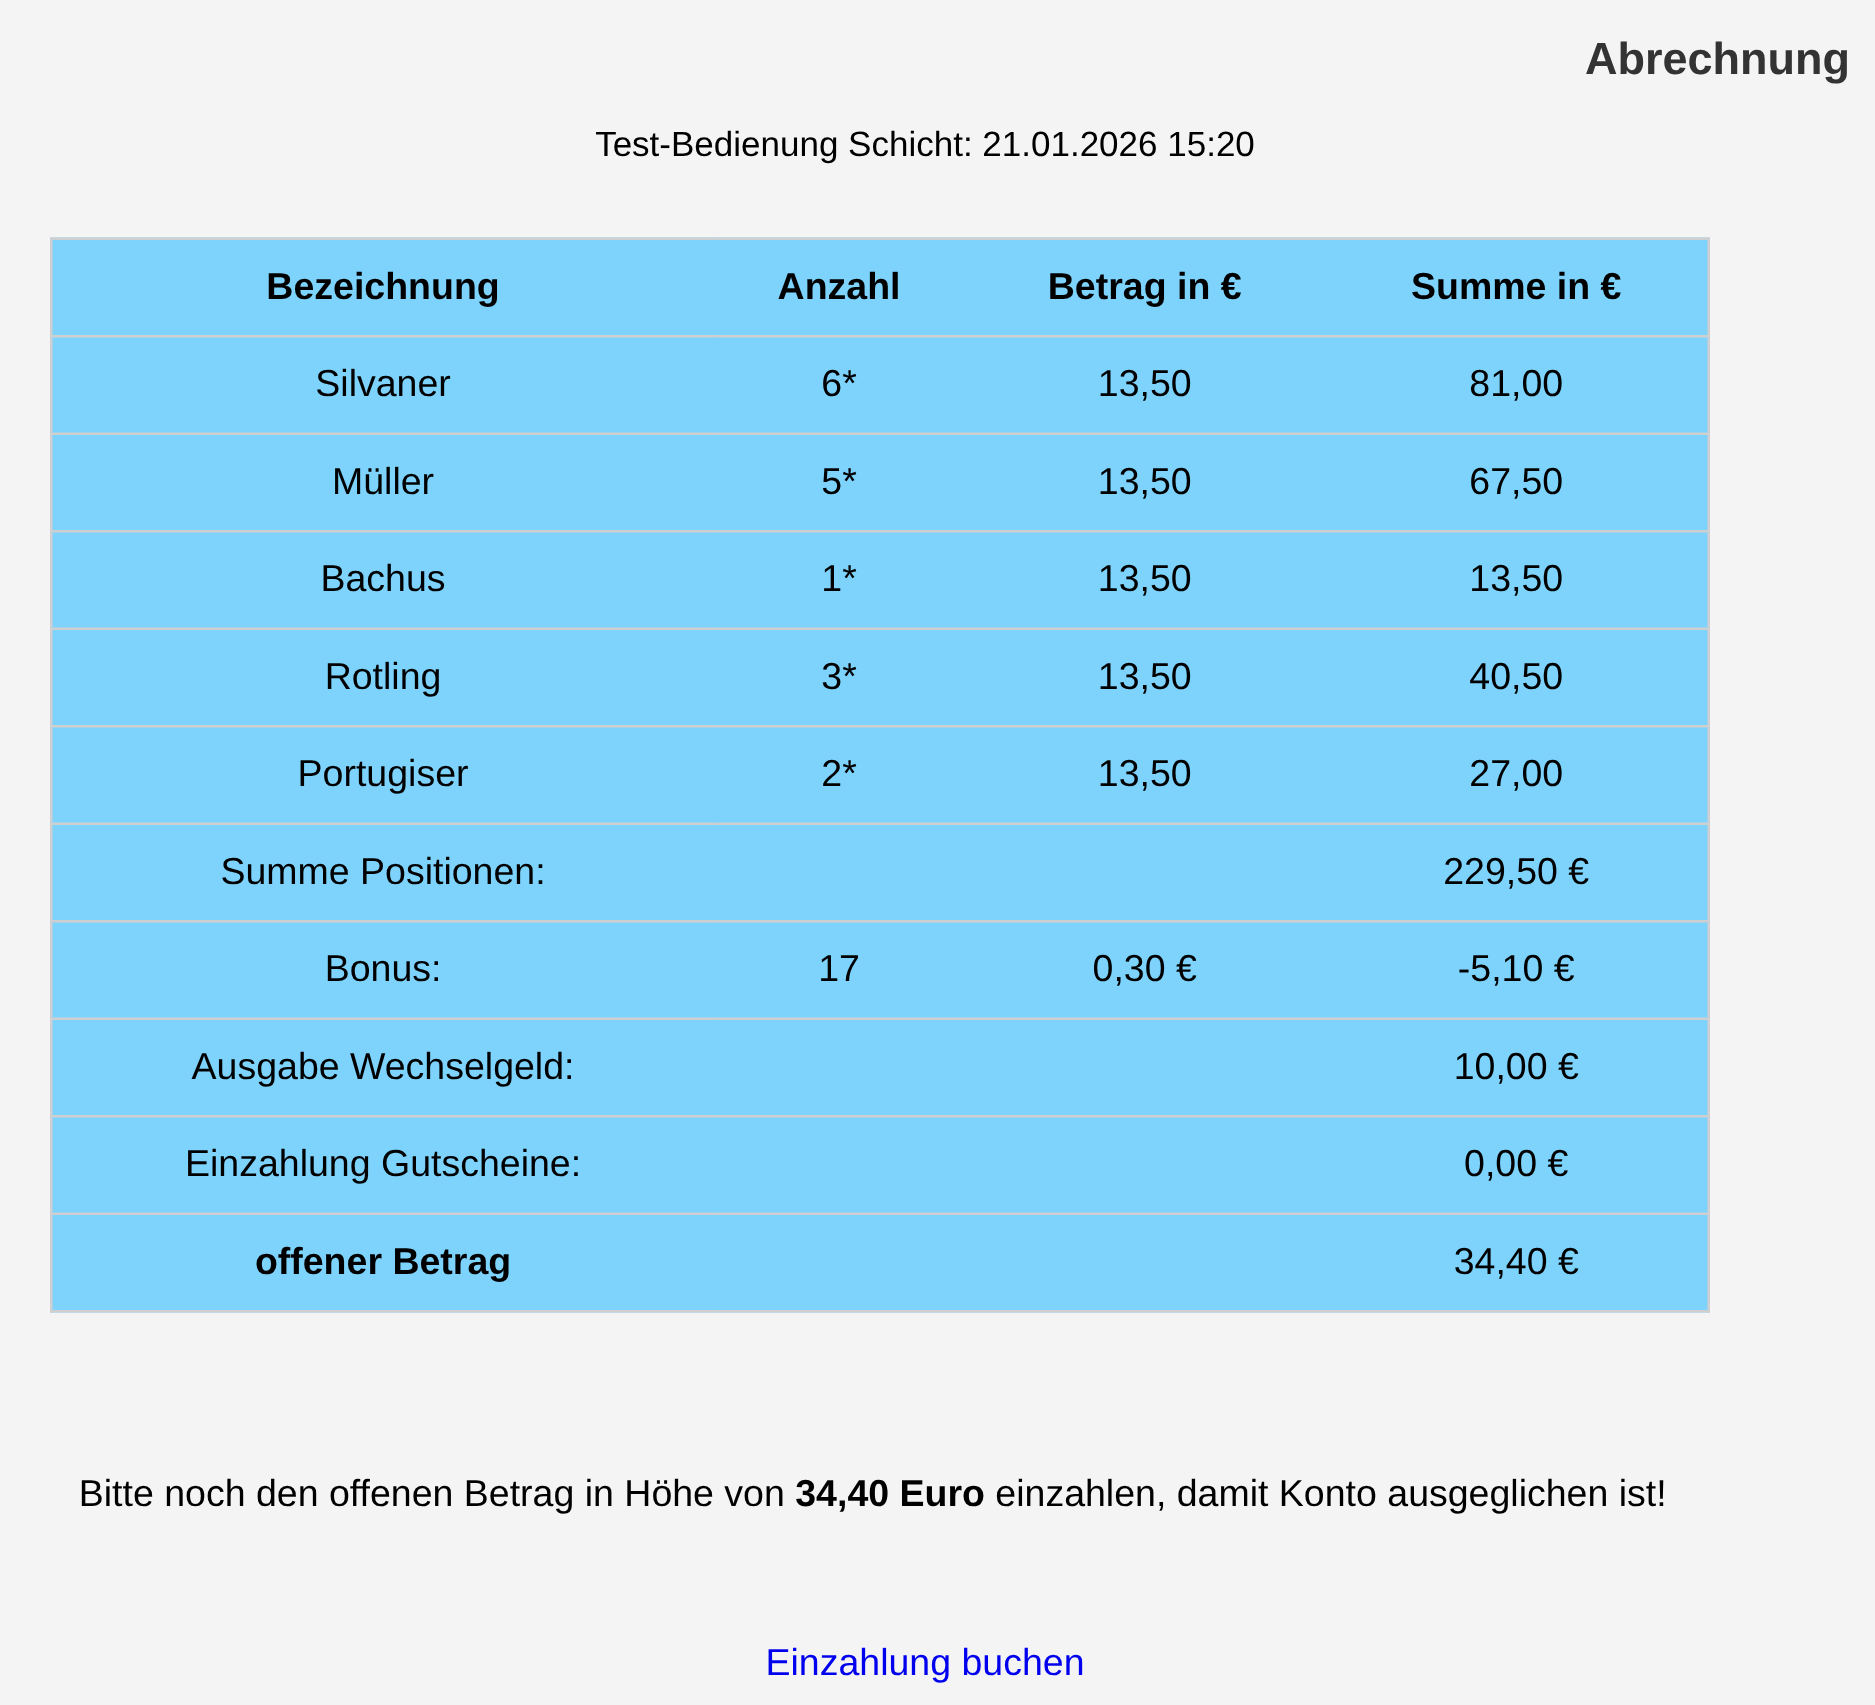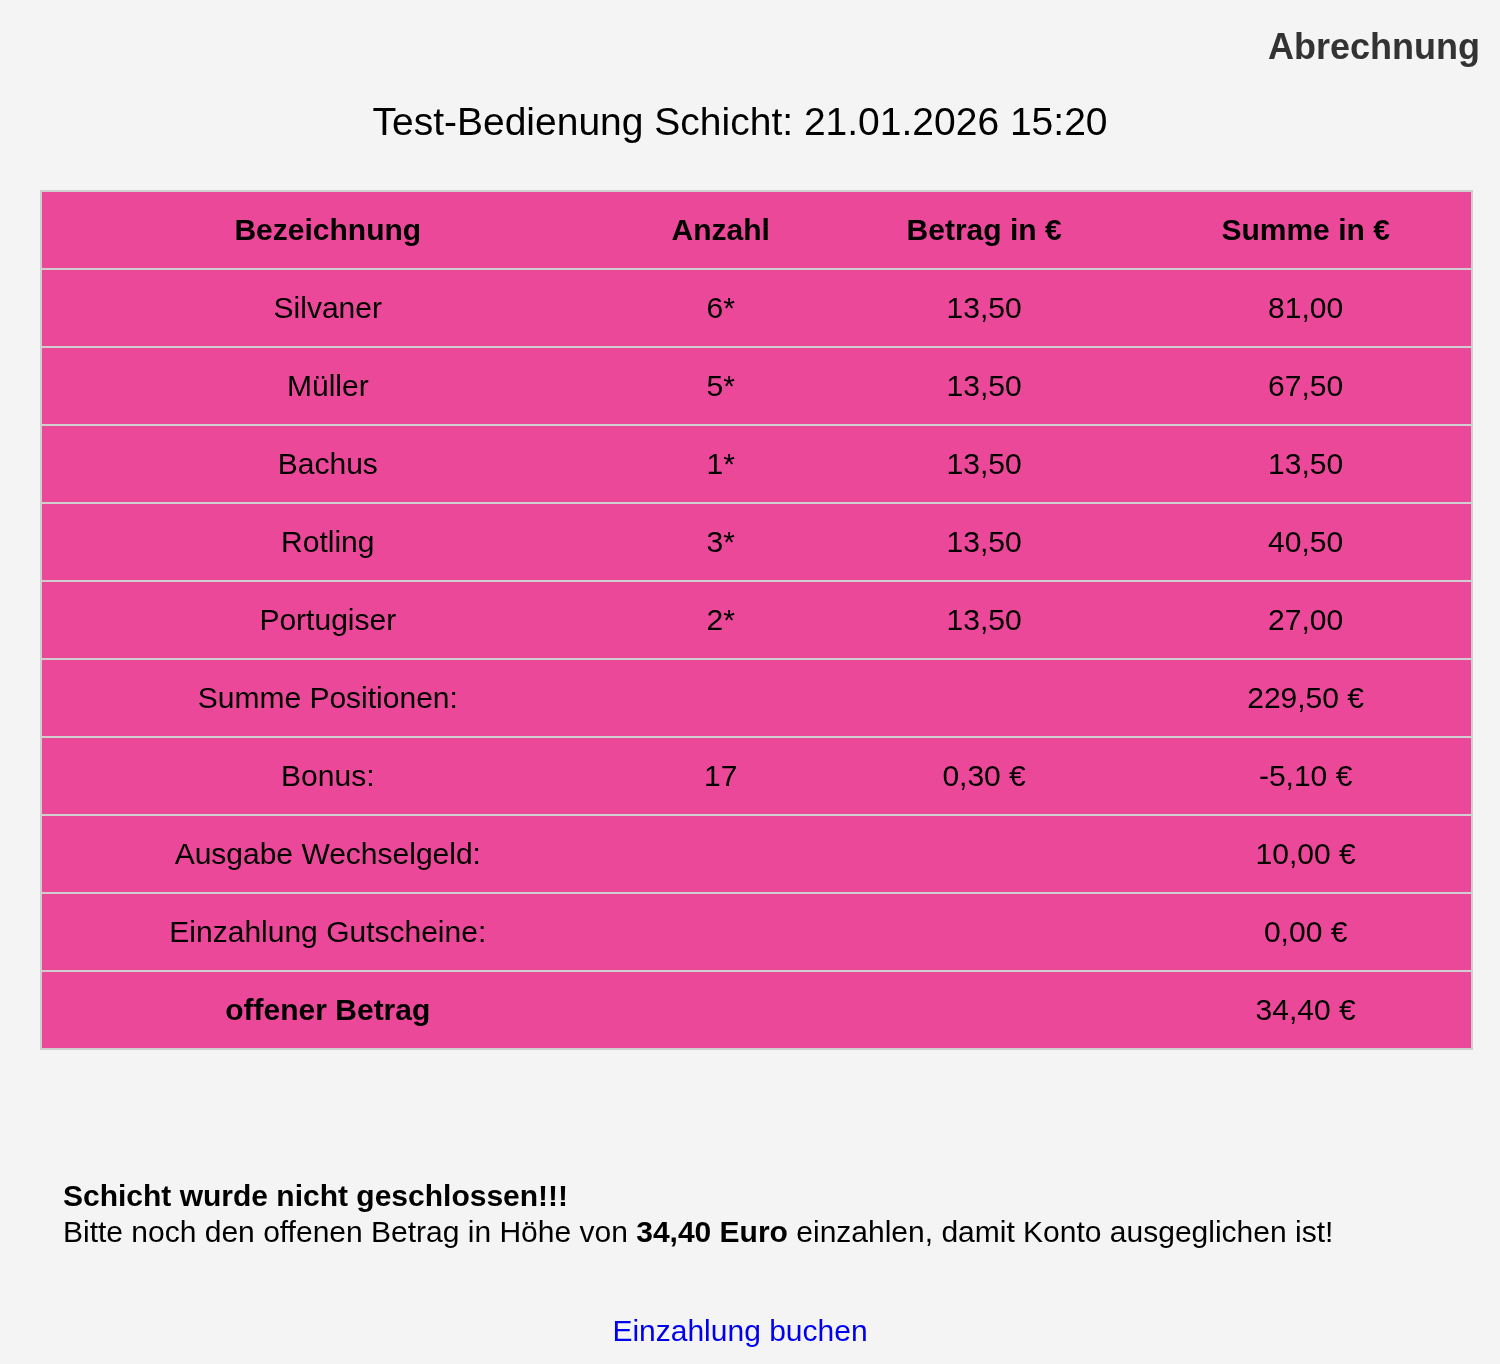--- a/index.html
+++ b/index.html
@@ -6,25 +6,25 @@
   body {
     width: 1500px; height: 1364px; background: #f4f4f4;
     font-family: "Liberation Sans", sans-serif; color: #000; position: relative; overflow: hidden;
   }
   .title {
     position: absolute; left: 0; width: 1480px; top: 26px; text-align: right;
     font-size: 36px; font-weight: bold; color: #333; margin: 0;
   }
   .subtitle {
     position: absolute; left: 0; width: 1480px; top: 100px; text-align: center;
-    font-size: 39px; color: #000;
+    font-size: 28px; color: #000;
   }
   table.bill {
-    position: absolute; left: 40px; top: 190px; width: 1433px;
-    border-collapse: collapse; background: #ec4899; border: 2px solid #cfcfcf;
+    position: absolute; left: 40px; top: 190px; width: 1328px;
+    border-collapse: collapse; background: #7dd3fc; border: 2px solid #cfcfcf;
     font-size: 30px;
   }
   table.bill th, table.bill td {
     height: 76px; text-align: center; border-bottom: 2px solid #cfcfcf; padding: 0;
   }
   table.bill th { font-weight: bold; }
   table.bill tr:last-child td { border-bottom: none; }
   .c1 { width: 560px; } .c2 { width: 210px; } .c3 { width: 306px; } .c4 { width: 324px; }
   .bold { font-weight: bold; }
   .message {
@@ -110,19 +110,18 @@
     <tr>
       <td class="bold">offener Betrag</td>
       <td></td>
       <td></td>
       <td>34,40 €</td>
     </tr>
   </tbody>
 </table>
 
 <div class="message">
-  <div class="warn">Schicht wurde nicht geschlossen!!!</div>
   <div><span>Bitte noch den offenen Betrag in Höhe von </span><span class="amount">34,40 Euro</span><span> einzahlen, damit Konto ausgeglichen ist!</span></div>
 </div>
 
 <div class="link">
   <a>Einzahlung buchen</a>
 </div>
 
 </body></html>

